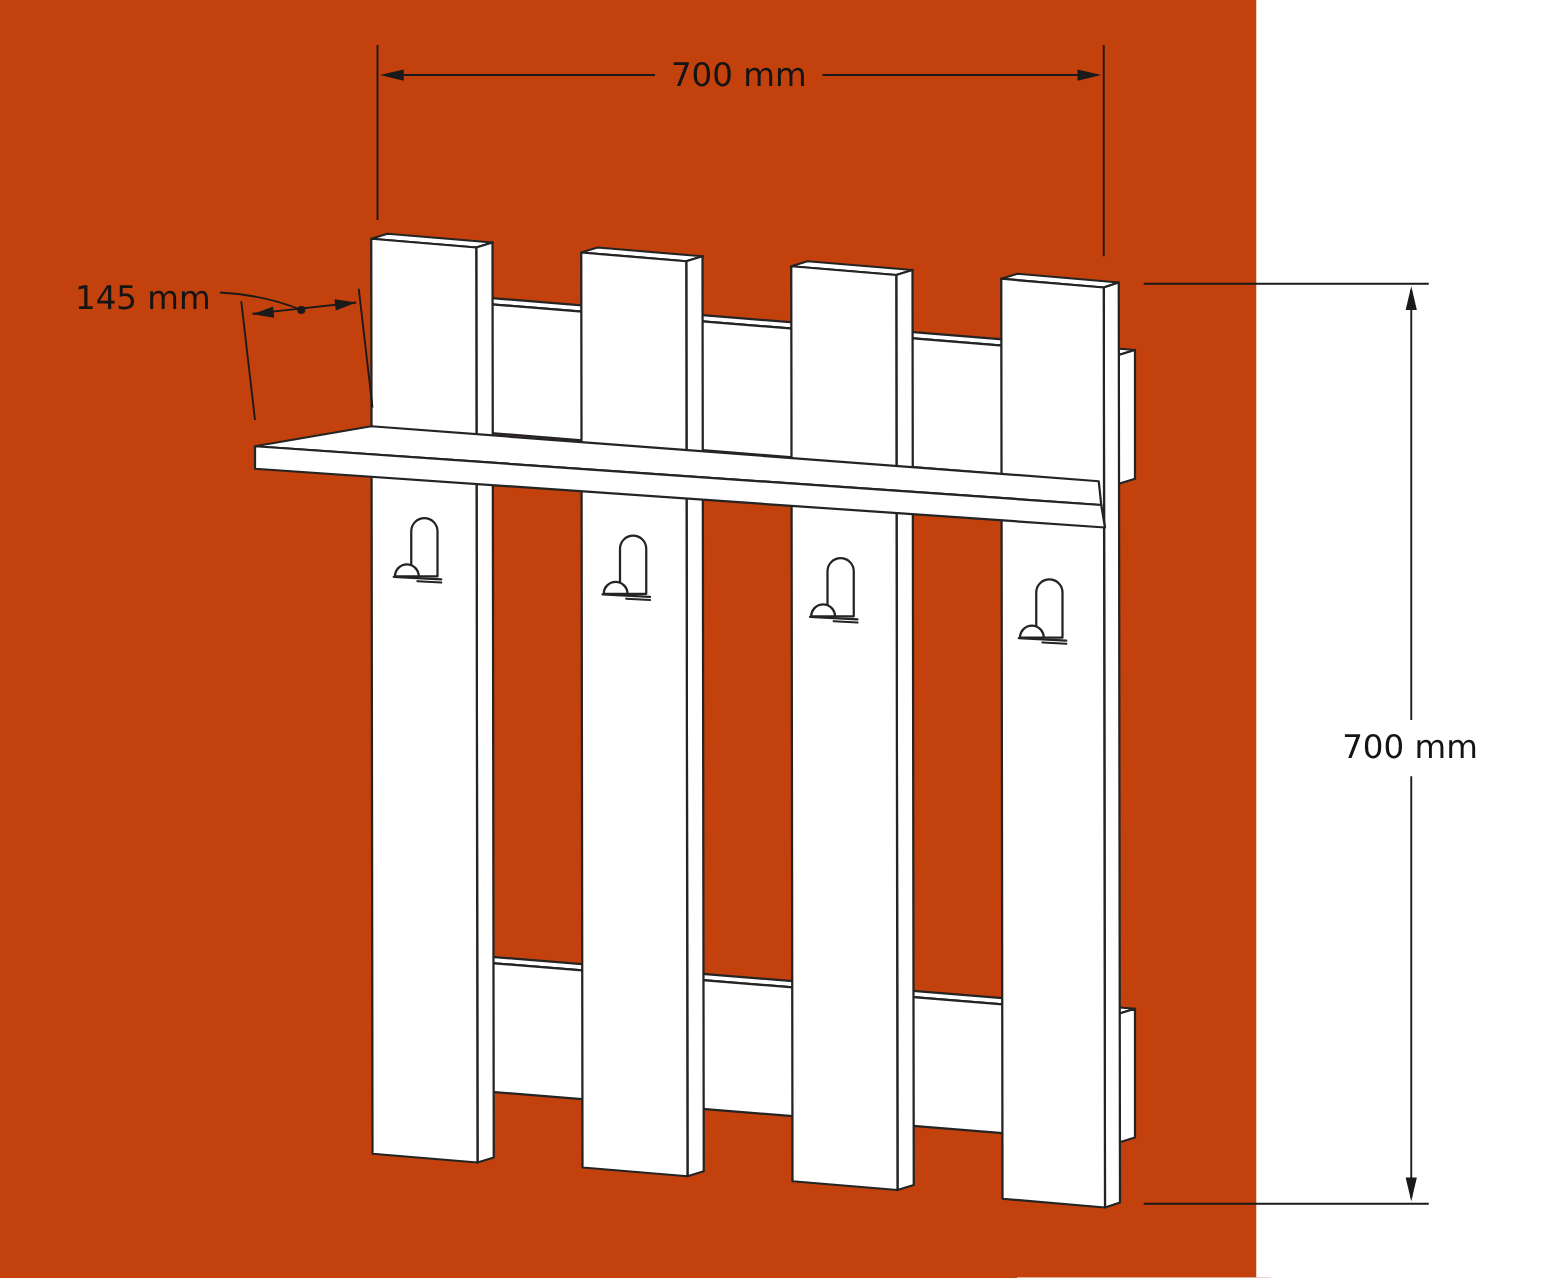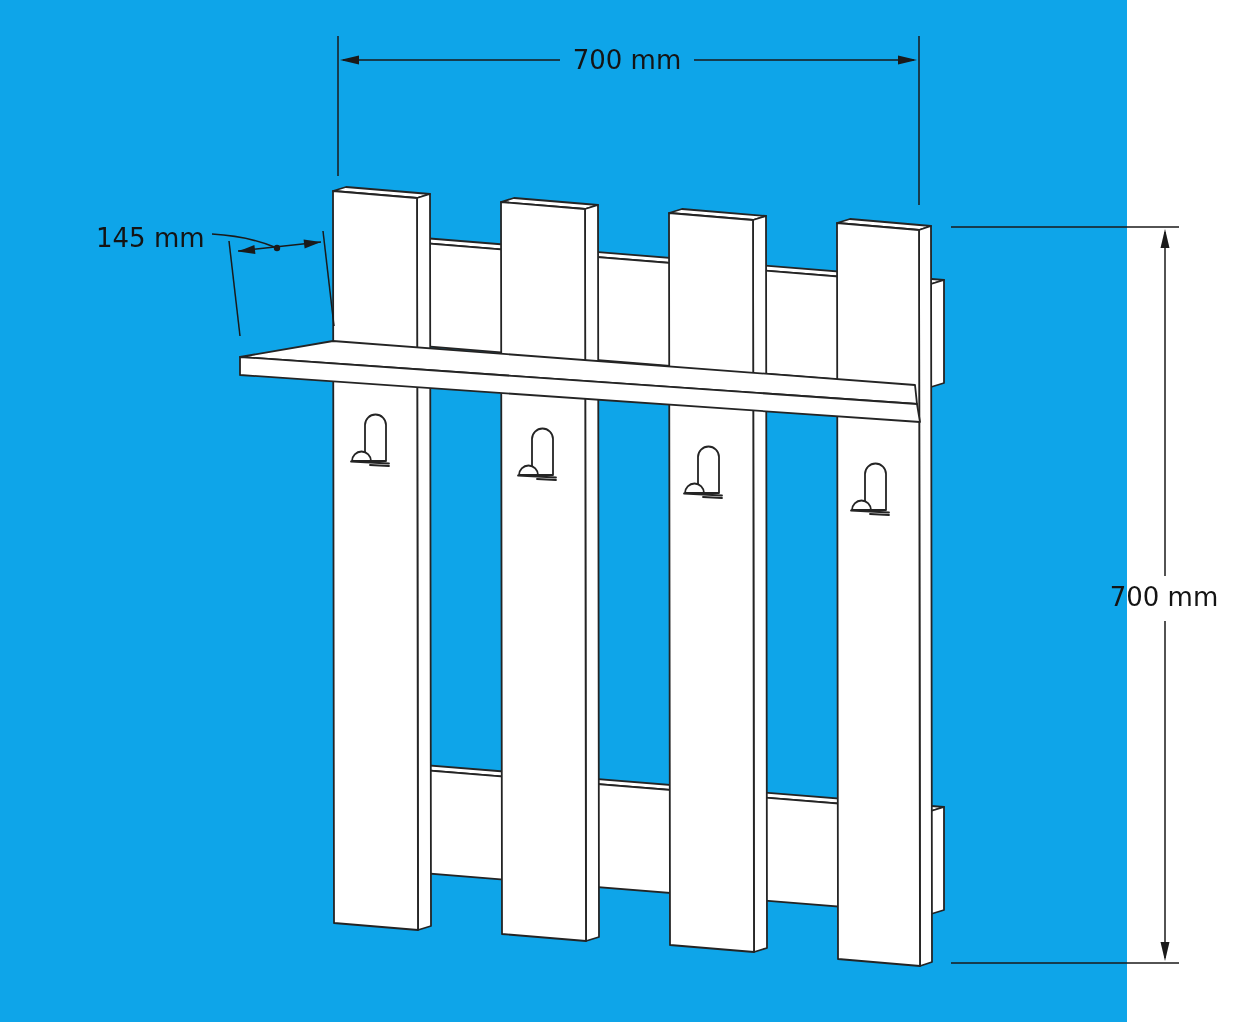--- a/index.html
+++ b/index.html
@@ -6,24 +6,23 @@
     margin: 0;
     padding: 0;
     background: #ffffff;
     width: 1235px;
     height: 1022px;
     overflow: hidden;
     font-family: "DejaVu Sans", "Liberation Sans", sans-serif;
   }
   .stage {
     position: relative;
-    width: 1091px;
+    width: 1005px;
     height: 1022px;
-    background: #0ea5e9;
-    padding-left: 36px;
+    background: #c2410c;
   }
   svg { display: block; }
   .face {
     fill: #ffffff;
     stroke: #242424;
     stroke-width: 1.8;
     stroke-linejoin: round;
   }
   .edge {
     fill: none;

